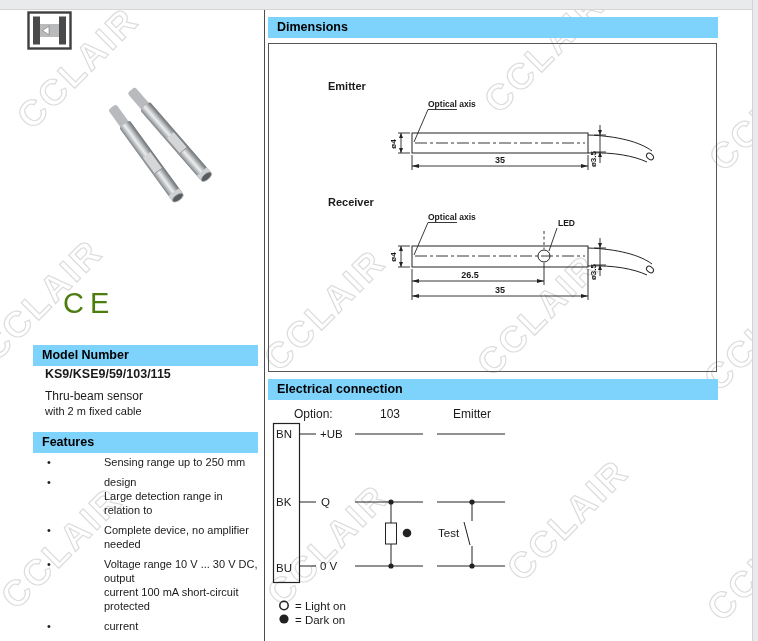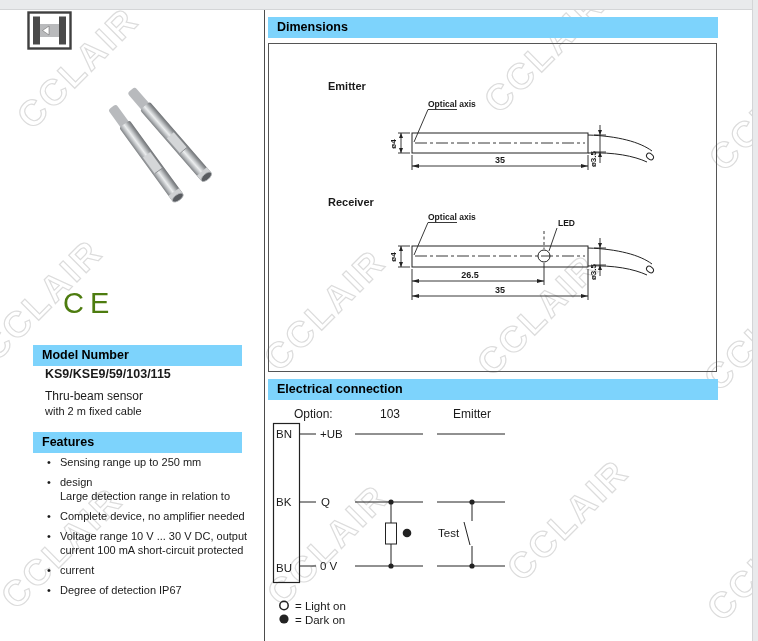--- a/index.html
+++ b/index.html
@@ -19,37 +19,37 @@
     font-weight:bold;font-size:36px;letter-spacing:3px;
     color:transparent;-webkit-text-stroke:1.2px #dcdcdc;
     transform:translate(-50%,-50%) rotate(-45deg);
   }
   
   .hbar{
     position:absolute;height:21px;background:#7dd3fc;color:#000;
     font-weight:bold;font-size:12.5px;line-height:21px;padding-left:9px;
     box-sizing:border-box;z-index:2;
   }
-  .hbar-left{left:33px;width:209px;}
+  .hbar-left{left:33px;width:225px;}
   .hbar-right{left:268px;width:450px;}
   
   .model-number{left:45px;top:367px;font-size:12.5px;font-weight:bold;z-index:2;}
   .model-line1{left:45px;top:389px;font-size:12px;z-index:2;}
   .model-line2{left:45px;top:405px;font-size:11px;z-index:2;}
   .ce-mark{left:63px;top:287px;font-size:29px;letter-spacing:6px;color:#4d7c0f;z-index:2;}
   ul.features{
     position:absolute;left:45px;top:455px;width:214px;margin:0;padding:0;
     list-style:none;z-index:2;
   }
   ul.features li{
     position:relative;padding-left:15px;margin:0 0 6px 0;
     font-size:11px;line-height:14px;color:#1a1a1a;
   }
   ul.features li .bullet{position:absolute;left:2px;top:0;}
-  ul.features li span.ln{display:block;}
+  ul.features li span.ln{display:block;margin-left:44px;}
   
   .svg-layer{position:absolute;z-index:2;}
   svg text{font-family:"Liberation Sans", sans-serif;fill:#1a1a1a;}
   .drawline{stroke:#222222;stroke-width:1;fill:none;}
   .thinline{stroke:#222222;stroke-width:0.9;fill:none;}
   .dimtext{font-size:9px;font-weight:bold;}
   .dimtext-sm{font-size:8px;font-weight:bold;}
   .calltext{font-size:8.5px;font-weight:bold;}
   .sectlabel{font-size:11px;font-weight:bold;}
   .circtext{font-size:11.5px;}

